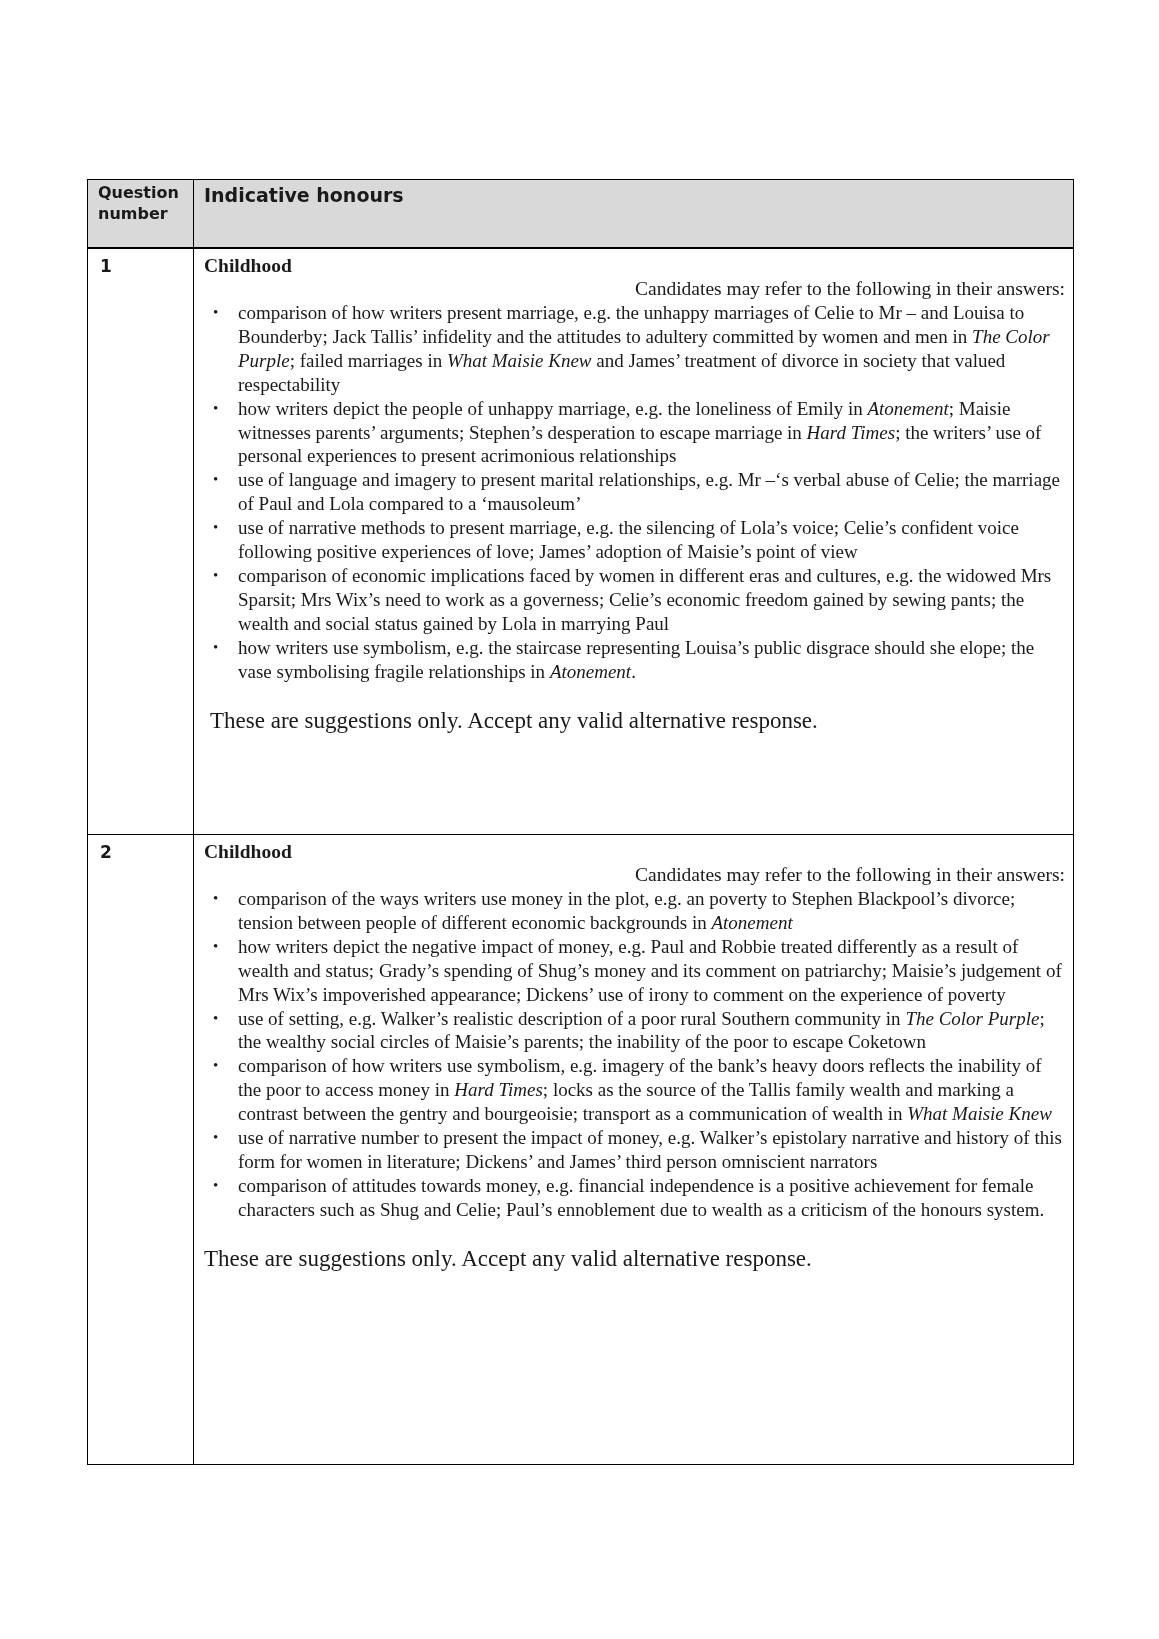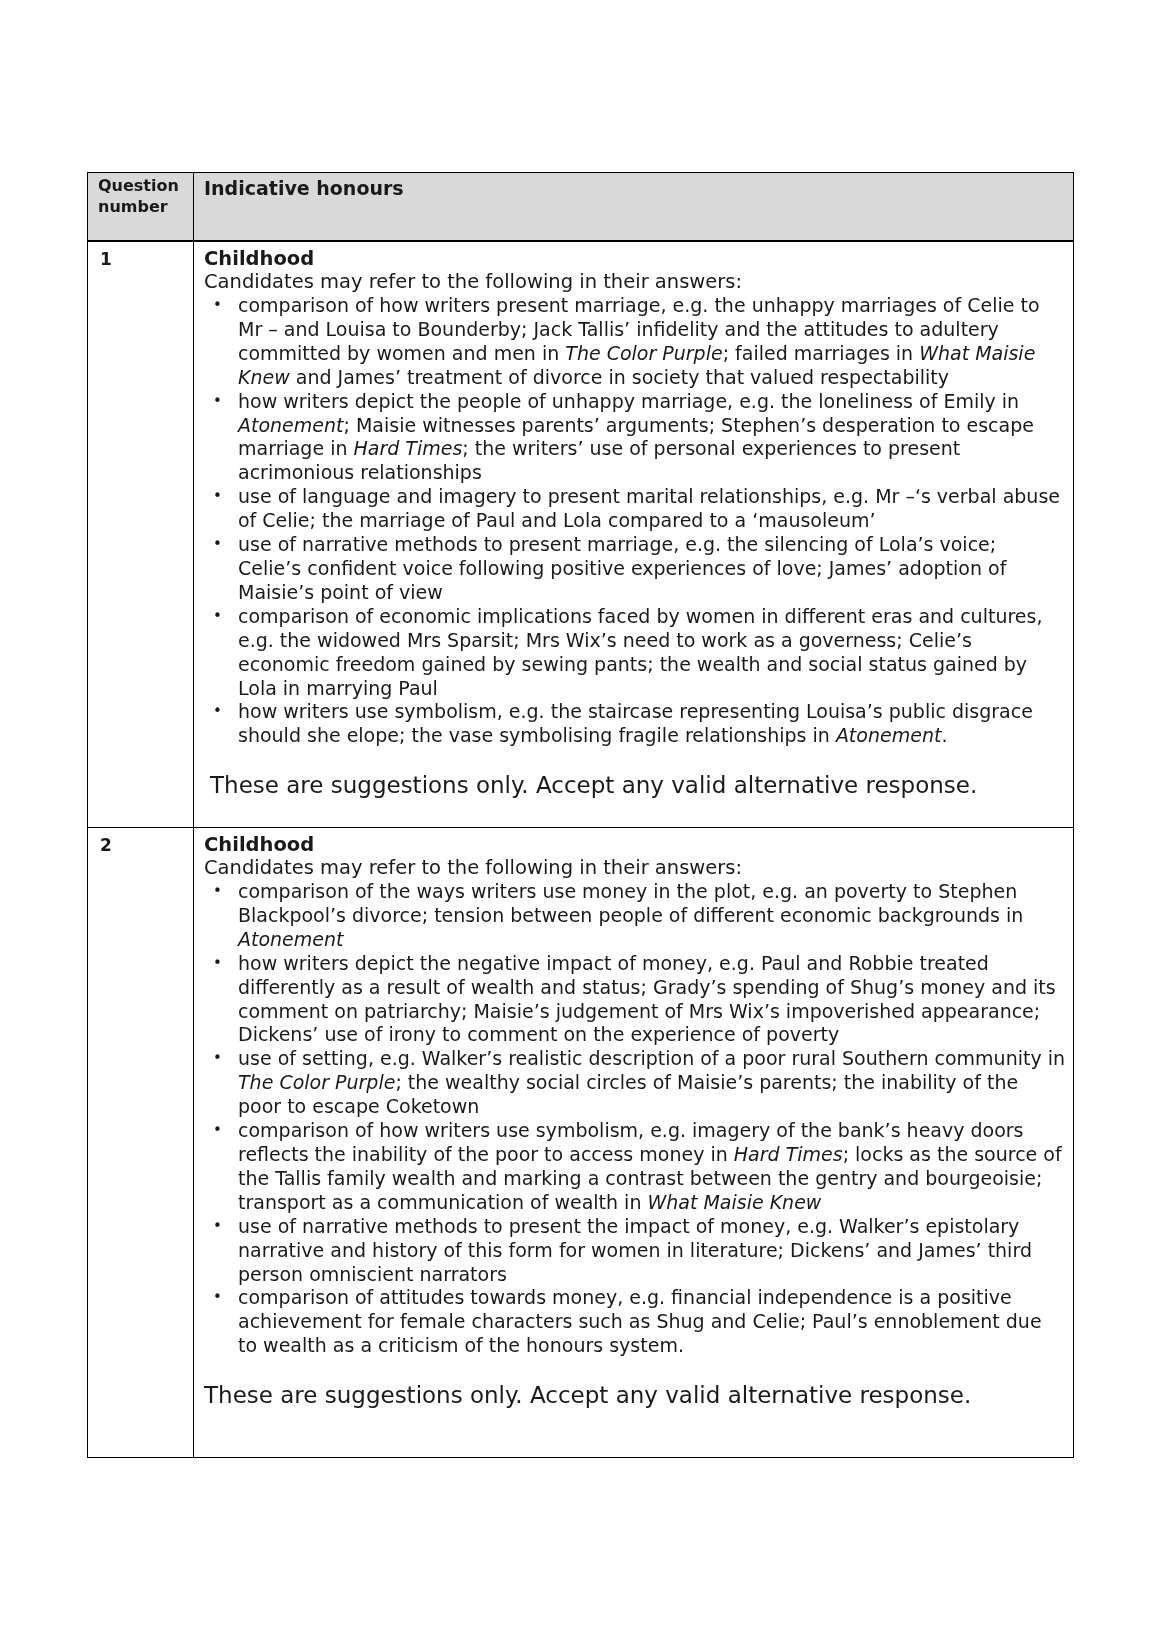--- a/index.html
+++ b/index.html
@@ -17,21 +17,21 @@
     .page {
       position: absolute;
       left: 0;
       top: 0;
       width: 1159px;
       height: 1639px;
     }
     table.mark-table {
       position: absolute;
       left: 87px;
-      top: 172px;
+      top: 179px;
       width: 986px;
       border-collapse: collapse;
       table-layout: fixed;
     }
     table.mark-table td, table.mark-table th {
       border: 1.5px solid #000;
       vertical-align: top;
       padding: 0;
     }
     col.c-num { width: 106px; }
@@ -58,29 +58,31 @@
 
     td.qnum {
       font-weight: bold;
       font-size: 17px;
       padding: 7px 6px 0 12px !important;
     }
     td.content {
       padding: 5px 8px 0 10px !important;
       font-size: 19px;
       line-height: 23.9px;
+      font-family: Liberation Serif, serif;
     }
     .section-title {
       font-weight: bold;
       font-size: 19.5px;
       line-height: 23px;
     }
     .intro {
       font-size: 19.5px;
       line-height: 24px;
+      text-align: right;
     }
     ul.points {
       list-style: none;
       margin: 0;
       padding: 0;
     }
     ul.points li {
       position: relative;
       padding-left: 34px;
       font-size: 19px;
@@ -137,21 +139,21 @@
     <tr class="row-2">
       <td class="qnum">2</td>
       <td class="content">
         <div class="section-title">Childhood</div>
         <div class="intro">Candidates may refer to the following in their answers:</div>
         <ul class="points">
               <li><span class="bullet">•</span><span>comparison of the ways writers use money in the plot, e.g. an poverty to Stephen Blackpool’s divorce; tension between people of different economic backgrounds in </span><em>Atonement</em></li>
               <li><span class="bullet">•</span><span>how writers depict the negative impact of money, e.g. Paul and Robbie treated differently as a result of wealth and status; Grady’s spending of Shug’s money and its comment on patriarchy; Maisie’s judgement of Mrs Wix’s impoverished appearance; Dickens’ use of irony to comment on the experience of poverty</span></li>
               <li><span class="bullet">•</span><span>use of setting, e.g. Walker’s realistic description of a poor rural Southern community in </span><em>The Color Purple</em><span>; the wealthy social circles of Maisie’s parents; the inability of the poor to escape Coketown</span></li>
               <li><span class="bullet">•</span><span>comparison of how writers use symbolism, e.g. imagery of the bank’s heavy doors reflects the inability of the poor to access money in </span><em>Hard Times</em><span>; locks as the source of the Tallis family wealth and marking a contrast between the gentry and bourgeoisie; transport as a communication of wealth in </span><em>What Maisie Knew</em></li>
-              <li><span class="bullet">•</span><span>use of narrative methods to present the impact of money, e.g. Walker’s epistolary narrative and history of this form for women in literature; Dickens’ and James’ third person omniscient narrators</span></li>
+              <li><span class="bullet">•</span><span>use of narrative number to present the impact of money, e.g. Walker’s epistolary narrative and history of this form for women in literature; Dickens’ and James’ third person omniscient narrators</span></li>
               <li><span class="bullet">•</span><span>comparison of attitudes towards money, e.g. financial independence is a positive achievement for female characters such as Shug and Celie; Paul’s ennoblement due to wealth as a criticism of the honours system.</span></li>
             </ul>
         <div class="note">These are suggestions only. Accept any valid alternative response.</div>
       </td>
     </tr>
   </tbody>
     </table>
 </div>
 
 </body></html>

